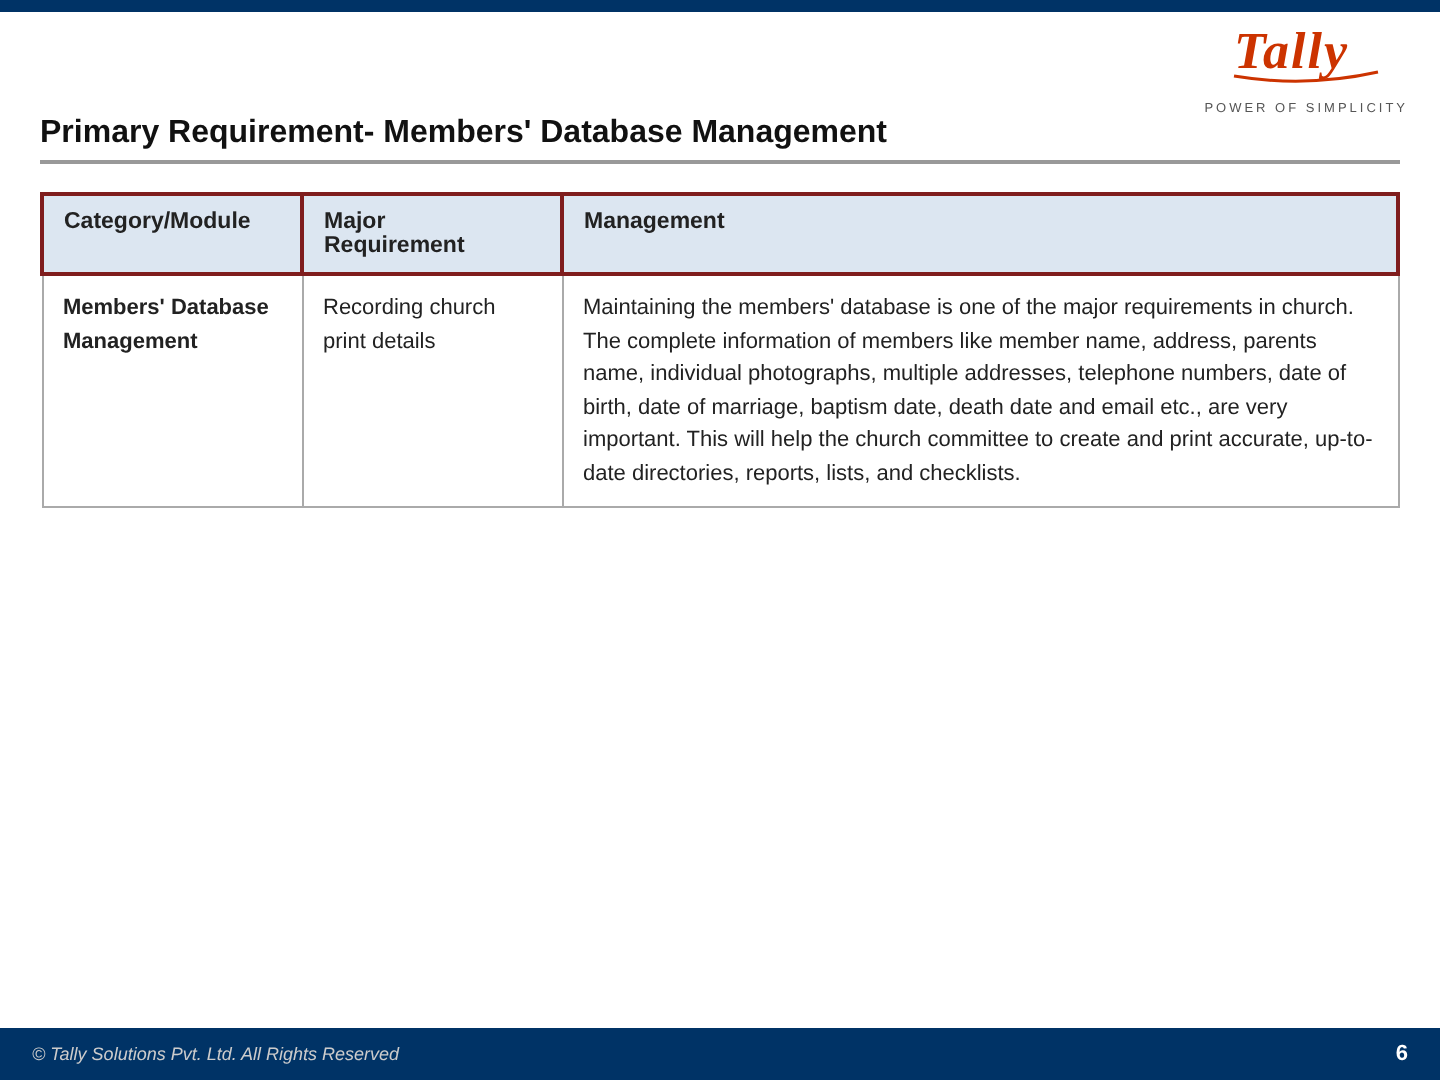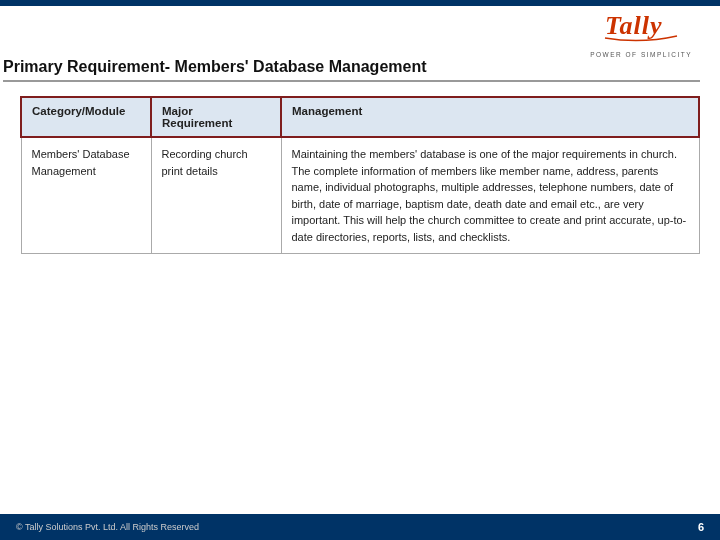--- a/index.html
+++ b/index.html
@@ -26,40 +26,40 @@
     .top-border {
       width: 100%;
       height: 6px;
       background: linear-gradient(to right, #003366, #003366);
     }
 
     
     .logo-area {
       position: absolute;
       top: 8px;
-      right: 28px;
+      right: 16px;
       display: flex;
       flex-direction: column;
       align-items: center;
     }
 
     .logo-tagline {
       font-size: 6.5px;
       color: #555;
       letter-spacing: 1.5px;
       text-transform: uppercase;
       margin-top: 2px;
     }
 
     
     .slide-title {
       font-size: 16px;
       font-weight: bold;
       color: #111;
-      margin: 52px 20px 14px 3px;
+      margin: 52px 20px 14px 20px;
       border-bottom: 2px solid #999;
       padding-bottom: 4px;
     }
 
     
     .main-table {
       margin: 0 20px;
       width: calc(100% - 40px);
       border-collapse: collapse;
       font-size: 11px;
@@ -75,41 +75,42 @@
       font-size: 11.5px;
     }
 
     .main-table td {
       border: 1px solid #aaa;
       padding: 8px 10px;
       vertical-align: top;
       line-height: 1.5;
     }
 
-    .col-category { width: 130px; }
+    .col-category { width: 130px; font-weight: bold; }
     .col-major { width: 130px; }
     .col-explanation { }
 
     
     .footer {
       position: absolute;
       bottom: 0;
       left: 0;
       right: 0;
       height: 26px;
       background: #003366;
       display: flex;
       align-items: center;
       justify-content: space-between;
       padding: 0 16px;
     }
 
     .footer-text {
       color: #ccc;
       font-size: 9px;
+      font-style: italic;
     }
 
     .footer-page {
       color: #fff;
       font-size: 11px;
       font-weight: bold;
     }
 
     
     .tally-logo-wrapper {

